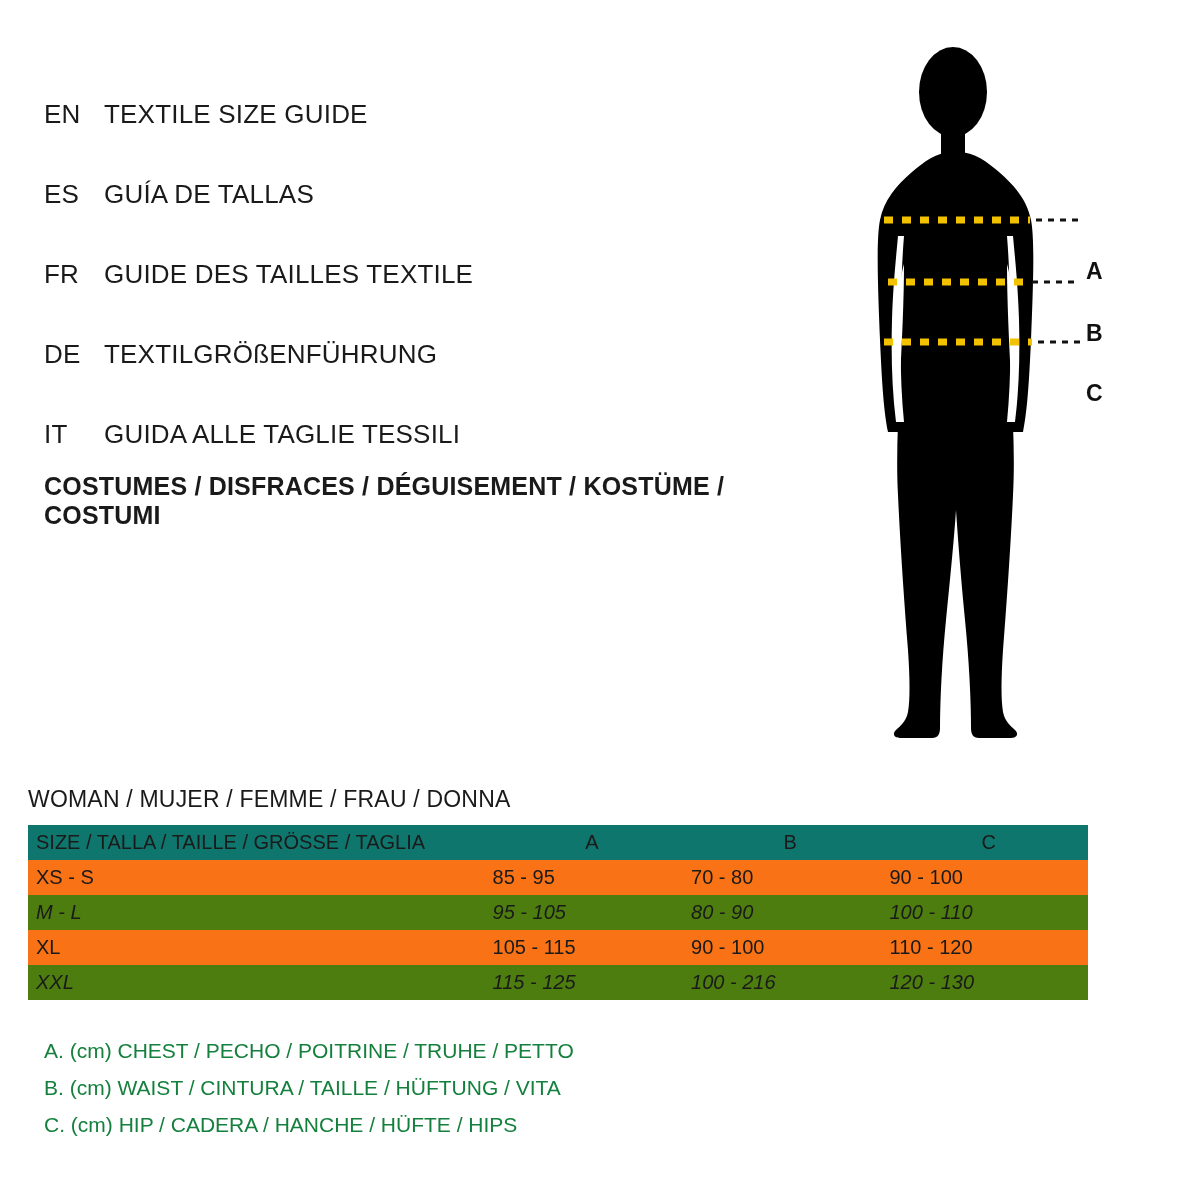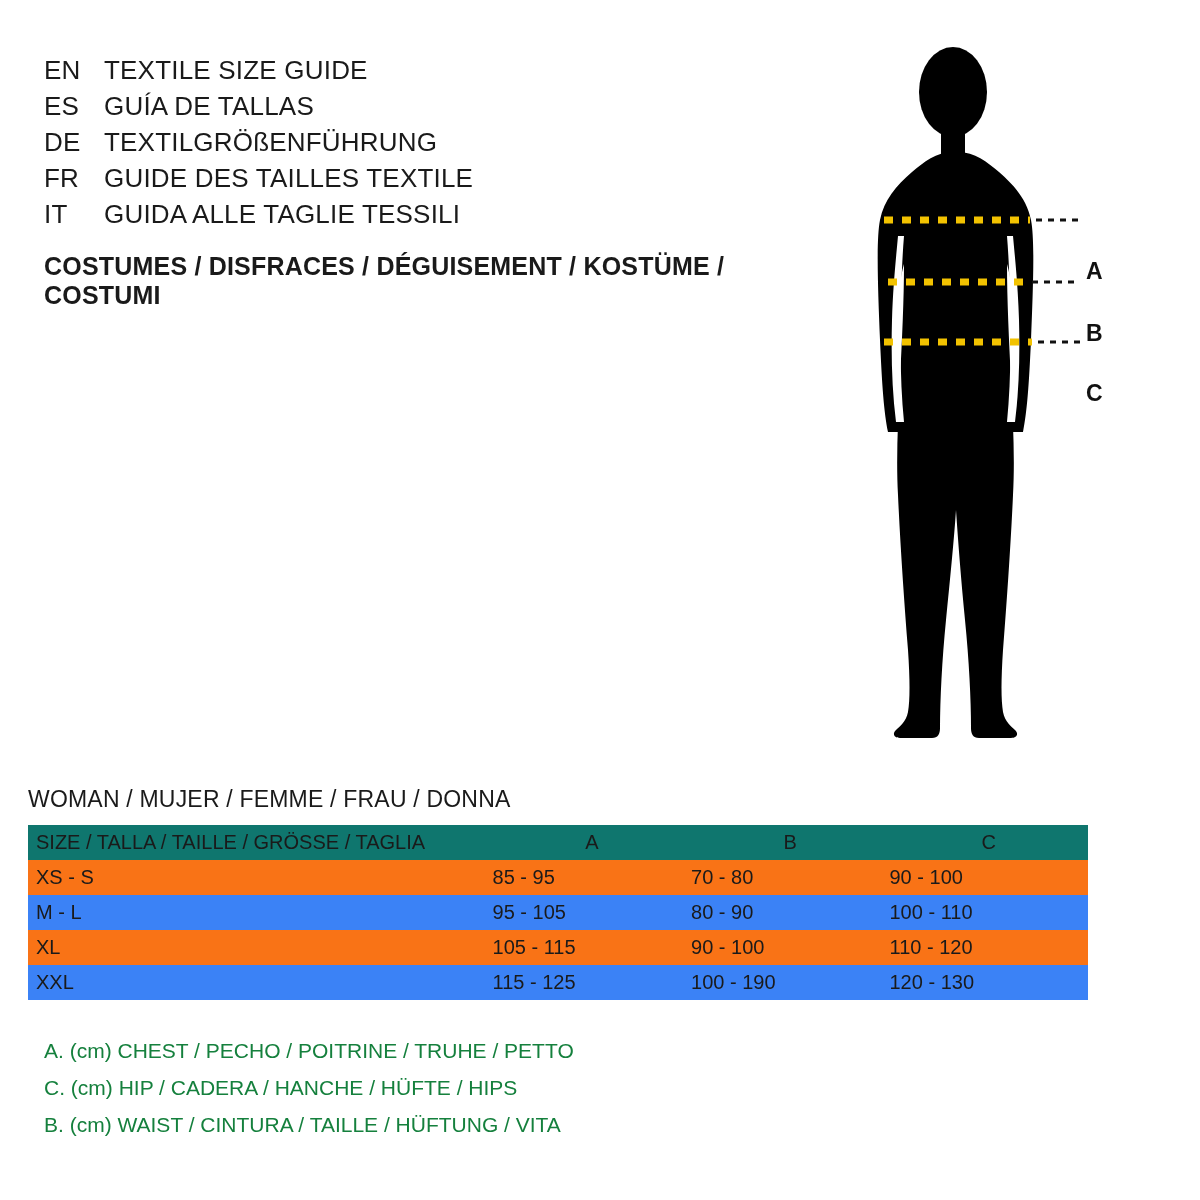--- a/index.html
+++ b/index.html
@@ -27,20 +27,21 @@
     display: flex;
     align-items: baseline;
     font-size: 26px;
     line-height: 36px;
     color: #1a1a1a;
     letter-spacing: 0.2px;
   }
   .lang-code {
     width: 60px;
     flex: 0 0 60px;
+    margin-top: 44px;
   }
   .lang-text {
     flex: 1 1 auto;
   }
   .costumes-line {
     margin-top: 20px;
     font-size: 25px;
     font-weight: bold;
     letter-spacing: 0.2px;
   }
@@ -98,21 +99,21 @@
   thead th.col-size {
     text-align: left;
     padding-left: 8px;
     width: 460px;
   }
   thead th.col-m {
     text-align: center;
     width: 200px;
   }
   tbody tr.odd { background: #f97316; }
-  tbody tr.even { background: #3b82f6; }
+  tbody tr.even { background: #4d7c0f; font-style: italic; }
   tbody td.col-size {
     text-align: left;
     padding-left: 8px;
   }
   tbody td.col-m {
     text-align: left;
   }
 
   
   .footnotes {
@@ -130,26 +131,26 @@
 <div class="header">
   <div class="lang-row">
     <span class="lang-code">EN</span>
     <span class="lang-text">TEXTILE SIZE GUIDE</span>
   </div>
   <div class="lang-row">
     <span class="lang-code">ES</span>
     <span class="lang-text">GUÍA DE TALLAS</span>
   </div>
   <div class="lang-row">
+    <span class="lang-code">FR</span>
+    <span class="lang-text">GUIDE DES TAILLES TEXTILE</span>
+  </div>
+  <div class="lang-row">
     <span class="lang-code">DE</span>
     <span class="lang-text">TEXTILGRÖßENFÜHRUNG</span>
-  </div>
-  <div class="lang-row">
-    <span class="lang-code">FR</span>
-    <span class="lang-text">GUIDE DES TAILLES TEXTILE</span>
   </div>
   <div class="lang-row">
     <span class="lang-code">IT</span>
     <span class="lang-text">GUIDA ALLE TAGLIE TESSILI</span>
   </div>
   <div class="costumes-line">COSTUMES / DISFRACES / DÉGUISEMENT / KOSTÜME / COSTUMI</div>
 </div>
 
 <div class="figure-area">
   <svg class="figure-svg" width="330" height="700" viewBox="0 0 330 700">
@@ -253,24 +254,24 @@
       </tr>
       <tr class="odd">
         <td class="col-size">XL</td>
         <td class="col-m">105 - 115</td>
         <td class="col-m">90 - 100</td>
         <td class="col-m">110 - 120</td>
       </tr>
       <tr class="even">
         <td class="col-size">XXL</td>
         <td class="col-m">115 - 125</td>
-        <td class="col-m">100 - 190</td>
+        <td class="col-m">100 - 216</td>
         <td class="col-m">120 - 130</td>
       </tr>
     </tbody>
   </table>
 </div>
 
 <div class="footnotes">
   <div>A. (cm) CHEST / PECHO / POITRINE / TRUHE / PETTO</div>
+  <div>B. (cm) WAIST / CINTURA / TAILLE / HÜFTUNG / VITA</div>
   <div>C. (cm) HIP / CADERA / HANCHE / HÜFTE / HIPS</div>
-  <div>B. (cm) WAIST / CINTURA / TAILLE / HÜFTUNG / VITA</div>
 </div>
 
 </body></html>

